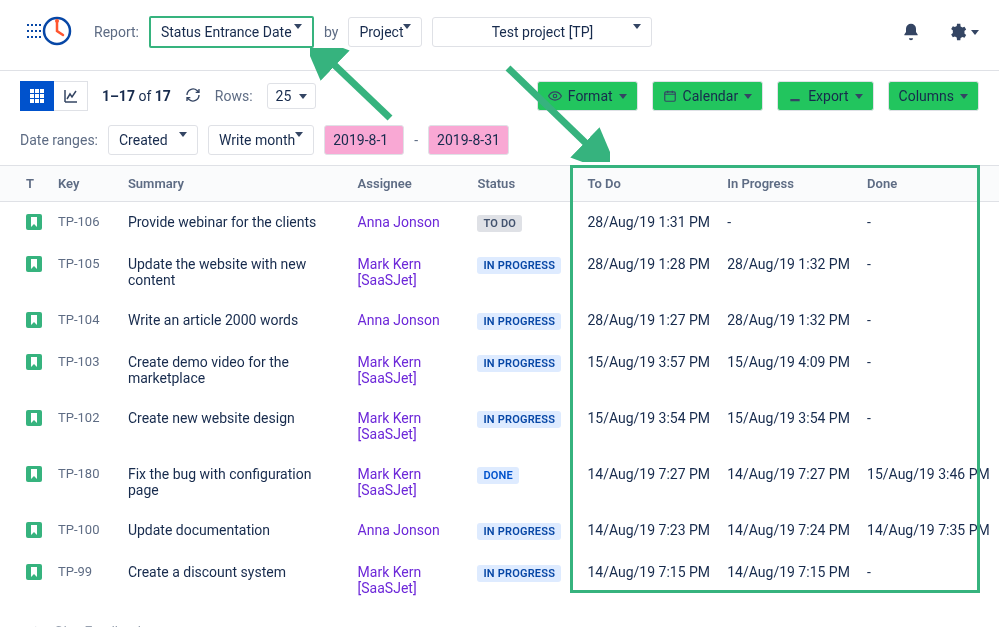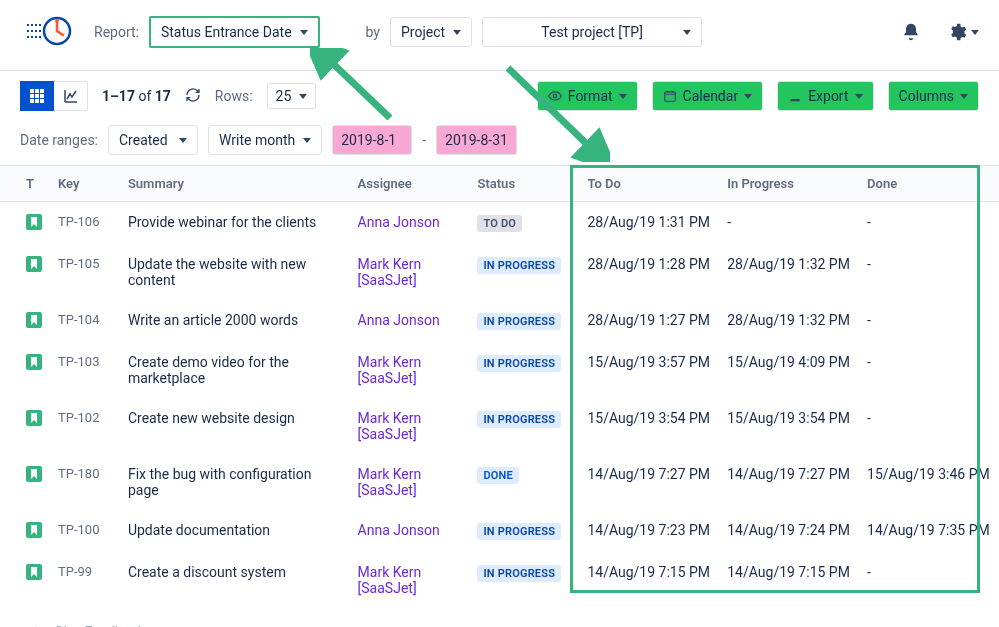--- a/index.html
+++ b/index.html
@@ -1,20 +1,20 @@
 <!DOCTYPE html>
 <html><head>
 <meta charset="utf-8">
 <style>
 * { box-sizing: border-box; margin: 0; padding: 0; }
 body { font-family: -apple-system, BlinkMacSystemFont, "Segoe UI", Roboto, sans-serif; font-size: 14px; color: #172B4D; background: #fff; width: 999px; }
 .top-bar { display: flex; align-items: center; padding: 12px 20px 18px 20px; gap: 10px; border-bottom: 1px solid #dfe1e6; }
 .logo-box { width: 60px; height: 40px; display:flex; align-items:center; justify-content:center; }
 .report-label { color: #5E6C84; font-size: 14px; margin-left: 4px; }
-.dd { background: #fff; border: 1px solid #dfe1e6; border-radius: 3px; padding: 6px 10px; display: inline-flex; align-items: center; gap: 8px; cursor: pointer; color: #172B4D; font-size: 14px; }
+.dd { background: #fff; border: 1px solid #dfe1e6; border-radius: 3px; padding: 6px 10px; display: inline-flex; cursor: pointer; color: #172B4D; font-size: 14px; }
 .dd.wide1 { min-width: 165px; justify-content: space-between; }
 .dd.wide2 { min-width: 220px; justify-content: center; position: relative; }
 .dd.wide2 .chev { position: absolute; right: 10px; }
 .dd.highlight { border: 2px solid #36B37E; border-radius: 2px; }
 .chev { width: 0; height: 0; border-left: 4px solid transparent; border-right: 4px solid transparent; border-top: 5px solid #344563; }
 .spacer { flex: 1; }
 .icon-btn { cursor: pointer; color: #344563; display:flex; align-items:center; }
 .gear-dd { display:flex; align-items:center; gap:4px; cursor:pointer; color:#344563; }
 .toolbar2 { display:flex; align-items:center; padding: 10px 20px; gap: 14px; }
 .view-toggle { display:flex; }
@@ -38,21 +38,21 @@
 .table td.link { color:#6d28d9; cursor:pointer; }
 .type-ico { width:16px; height:16px; background:#36B37E; border-radius:2px; display:inline-flex; align-items:center; justify-content:center; color:#fff; font-size:9px; }
 .status-badge { display:inline-block; padding:2px 6px; border-radius:3px; font-size:11px; font-weight:600; letter-spacing:0.2px; }
 .status-todo { background:#DFE1E6; color:#42526E; }
 .status-inprogress { background:#DEEBFF; color:#0747A6; }
 .status-done { background:#DEEBFF; color:#0052CC; }
 .date-cell { color:#5E6C84; font-size:14px; }
 .feedback-row { display:flex; align-items:center; gap:10px; padding:14px 24px; color:#97A0AF; cursor:pointer; }
 .highlight-box { position:absolute; border:3px solid #36B37E; pointer-events:none; }
 .arrow-svg { position:absolute; pointer-events:none; }
-.by-label { color:#5E6C84;margin-left:36px; }
+.by-label { color:#5E6C84; }
 </style>
 </head>
 <body>
 
 <div class="top-bar">
   <div class="logo-box">
     <svg width="50" height="38" viewBox="0 0 50 38">
       <circle cx="32" cy="18" r="13" fill="none" stroke="#0747A6" stroke-width="2.5"></circle>
       <path d="M32 10 L32 18 L38 22" stroke="#FF5630" stroke-width="2.5" fill="none" stroke-linecap="round"></path>
       <circle cx="32" cy="8" r="2" fill="#FF5630"></circle>

